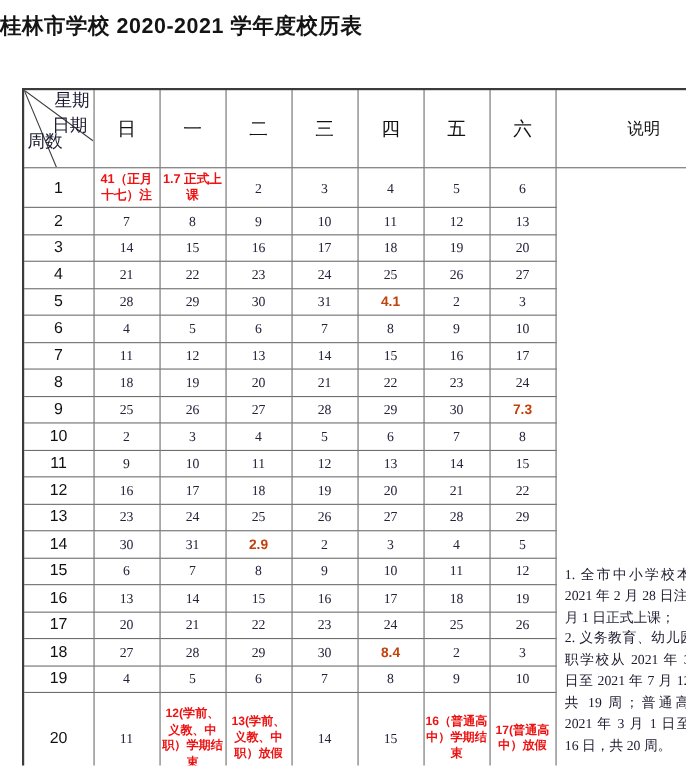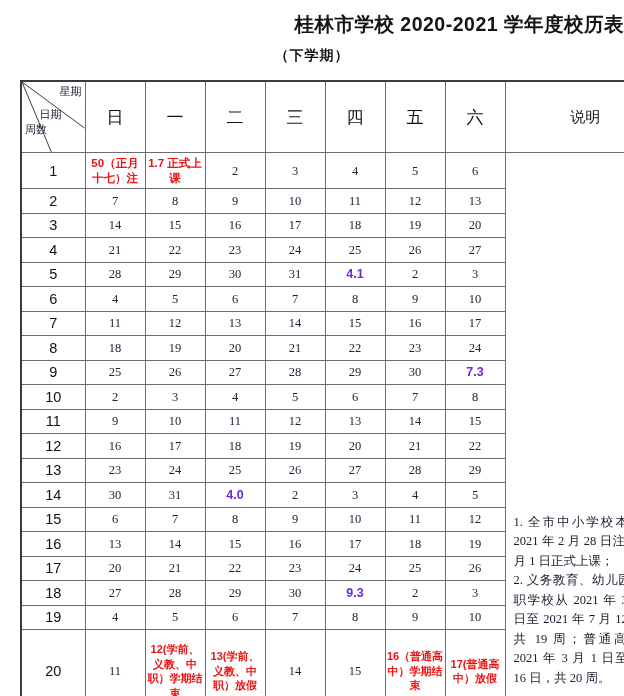--- a/index.html
+++ b/index.html
@@ -17,21 +17,21 @@
 
   .page {
     position: relative;
     width: 624px;
     height: 696px;
     box-sizing: border-box;
   }
 
   
   .doc-title {
-    text-align: right;
+    text-align: left;
     font-family: "Liberation Sans", "DejaVu Sans", sans-serif;
     font-size: 19.5px;
     font-weight: bold;
     letter-spacing: 0.5px;
     color: #141414;
     margin: 11px 0 0 0;
     line-height: 26px;
   }
   .doc-subtitle {
     text-align: center;
@@ -79,27 +79,27 @@
   td.corner .diag {
     position: absolute;
     inset: 0;
     width: 100%;
     height: 100%;
     display: block;
   }
   td.corner .lbl {
     position: absolute;
     font-family: "Liberation Serif", "DejaVu Serif", serif;
-    font-size: 11px;
+    font-size: 16px;
     color: #1a1a2e;
     white-space: nowrap;
     line-height: 13px;
   }
   td.corner .lbl-weekday { right: 3px;  top: 3px; }
-  td.corner .lbl-date    { right: 23px;  top: 26px; }
+  td.corner .lbl-date    { right: 5px;  top: 26px; }
   td.corner .lbl-weekno  { left: 3px;   bottom: 16px; }
 
   th.dow {
     height: 70px;
     font-family: "Liberation Sans", "DejaVu Sans", sans-serif;
     font-size: 17px;
     font-weight: bold;
     color: #111;
   }
   th.note-head {
@@ -118,21 +118,21 @@
     height: 23.5px;
   }
   td.day {
     font-family: "Liberation Serif", "DejaVu Serif", serif;
     font-size: 12.5px;
     color: #22223a;
     height: 23.5px;
     line-height: 14px;
   }
   td.day.hl {
-    color: #6d28d9;
+    color: #c2410c;
     font-weight: bold;
     font-family: "Liberation Sans", "DejaVu Sans", sans-serif;
     font-size: 12.5px;
     margin-top: 16px;
   }
   td.day.hl-wrap {
     color: #ee1111;
     font-weight: bold;
     font-family: "Liberation Sans", "DejaVu Sans", sans-serif;
     font-size: 11.5px;
@@ -165,21 +165,20 @@
     text-align: justify;
     text-justify: inter-ideograph;
   }
 </style>
 </head>
 <body>
 
 <div class="page">
 
   <h1 class="doc-title">桂林市学校 2020-2021 学年度校历表</h1>
-  <h2 class="doc-subtitle">（下学期）</h2>
 
   <div class="cal-wrap">
     <table class="cal">
       <colgroup>
         <col class="c-week">
         <col class="c-day">
           <col class="c-day">
           <col class="c-day">
           <col class="c-day">
         <col class="c-day">
@@ -204,21 +203,21 @@
           <th class="dow">三</th>
           <th class="dow">四</th>
           <th class="dow">五</th>
           <th class="dow">六</th>
           <th class="note-head">说明</th>
         </tr>
       </thead>
       <tbody id="cal-body">
           <tr class="row-1">
             <td class="weekno">1</td>
-            <td class="day hl-wrap">50（正月十七）注</td>
+            <td class="day hl-wrap">41（正月十七）注</td>
             <td class="day hl-wrap">1.7 正式上课</td>
             <td class="day">2</td>
             <td class="day">3</td>
             <td class="day">4</td>
             <td class="day">5</td>
             <td class="day">6</td>
             <td class="note-body" rowspan="20">
               <div class="note-inner">
                 <p>1. 全市中小学校本学期 2021 年 2 月 28 日注册、3 月 1 日正式上课；</p>
                 <p>2. 义务教育、幼儿园及中职学校从 2021 年 3 月 1 日至 2021 年 7 月 12 日，共 19 周；普通高中从 2021 年 3 月 1 日至 7 月 16 日，共 20 周。</p>
@@ -342,21 +341,21 @@
             <td class="day">25</td>
             <td class="day">26</td>
             <td class="day">27</td>
             <td class="day">28</td>
             <td class="day">29</td>
           </tr>
           <tr class="row-14">
             <td class="weekno">14</td>
             <td class="day">30</td>
             <td class="day">31</td>
-            <td class="day hl">4.0</td>
+            <td class="day hl">2.9</td>
             <td class="day">2</td>
             <td class="day">3</td>
             <td class="day">4</td>
             <td class="day">5</td>
           </tr>
           <tr class="row-15">
             <td class="weekno">15</td>
             <td class="day">6</td>
             <td class="day">7</td>
             <td class="day">8</td>
@@ -384,21 +383,21 @@
             <td class="day">24</td>
             <td class="day">25</td>
             <td class="day">26</td>
           </tr>
           <tr class="row-18">
             <td class="weekno">18</td>
             <td class="day">27</td>
             <td class="day">28</td>
             <td class="day">29</td>
             <td class="day">30</td>
-            <td class="day hl">9.3</td>
+            <td class="day hl">8.4</td>
             <td class="day">2</td>
             <td class="day">3</td>
           </tr>
           <tr class="row-19">
             <td class="weekno">19</td>
             <td class="day">4</td>
             <td class="day">5</td>
             <td class="day">6</td>
             <td class="day">7</td>
             <td class="day">8</td>

